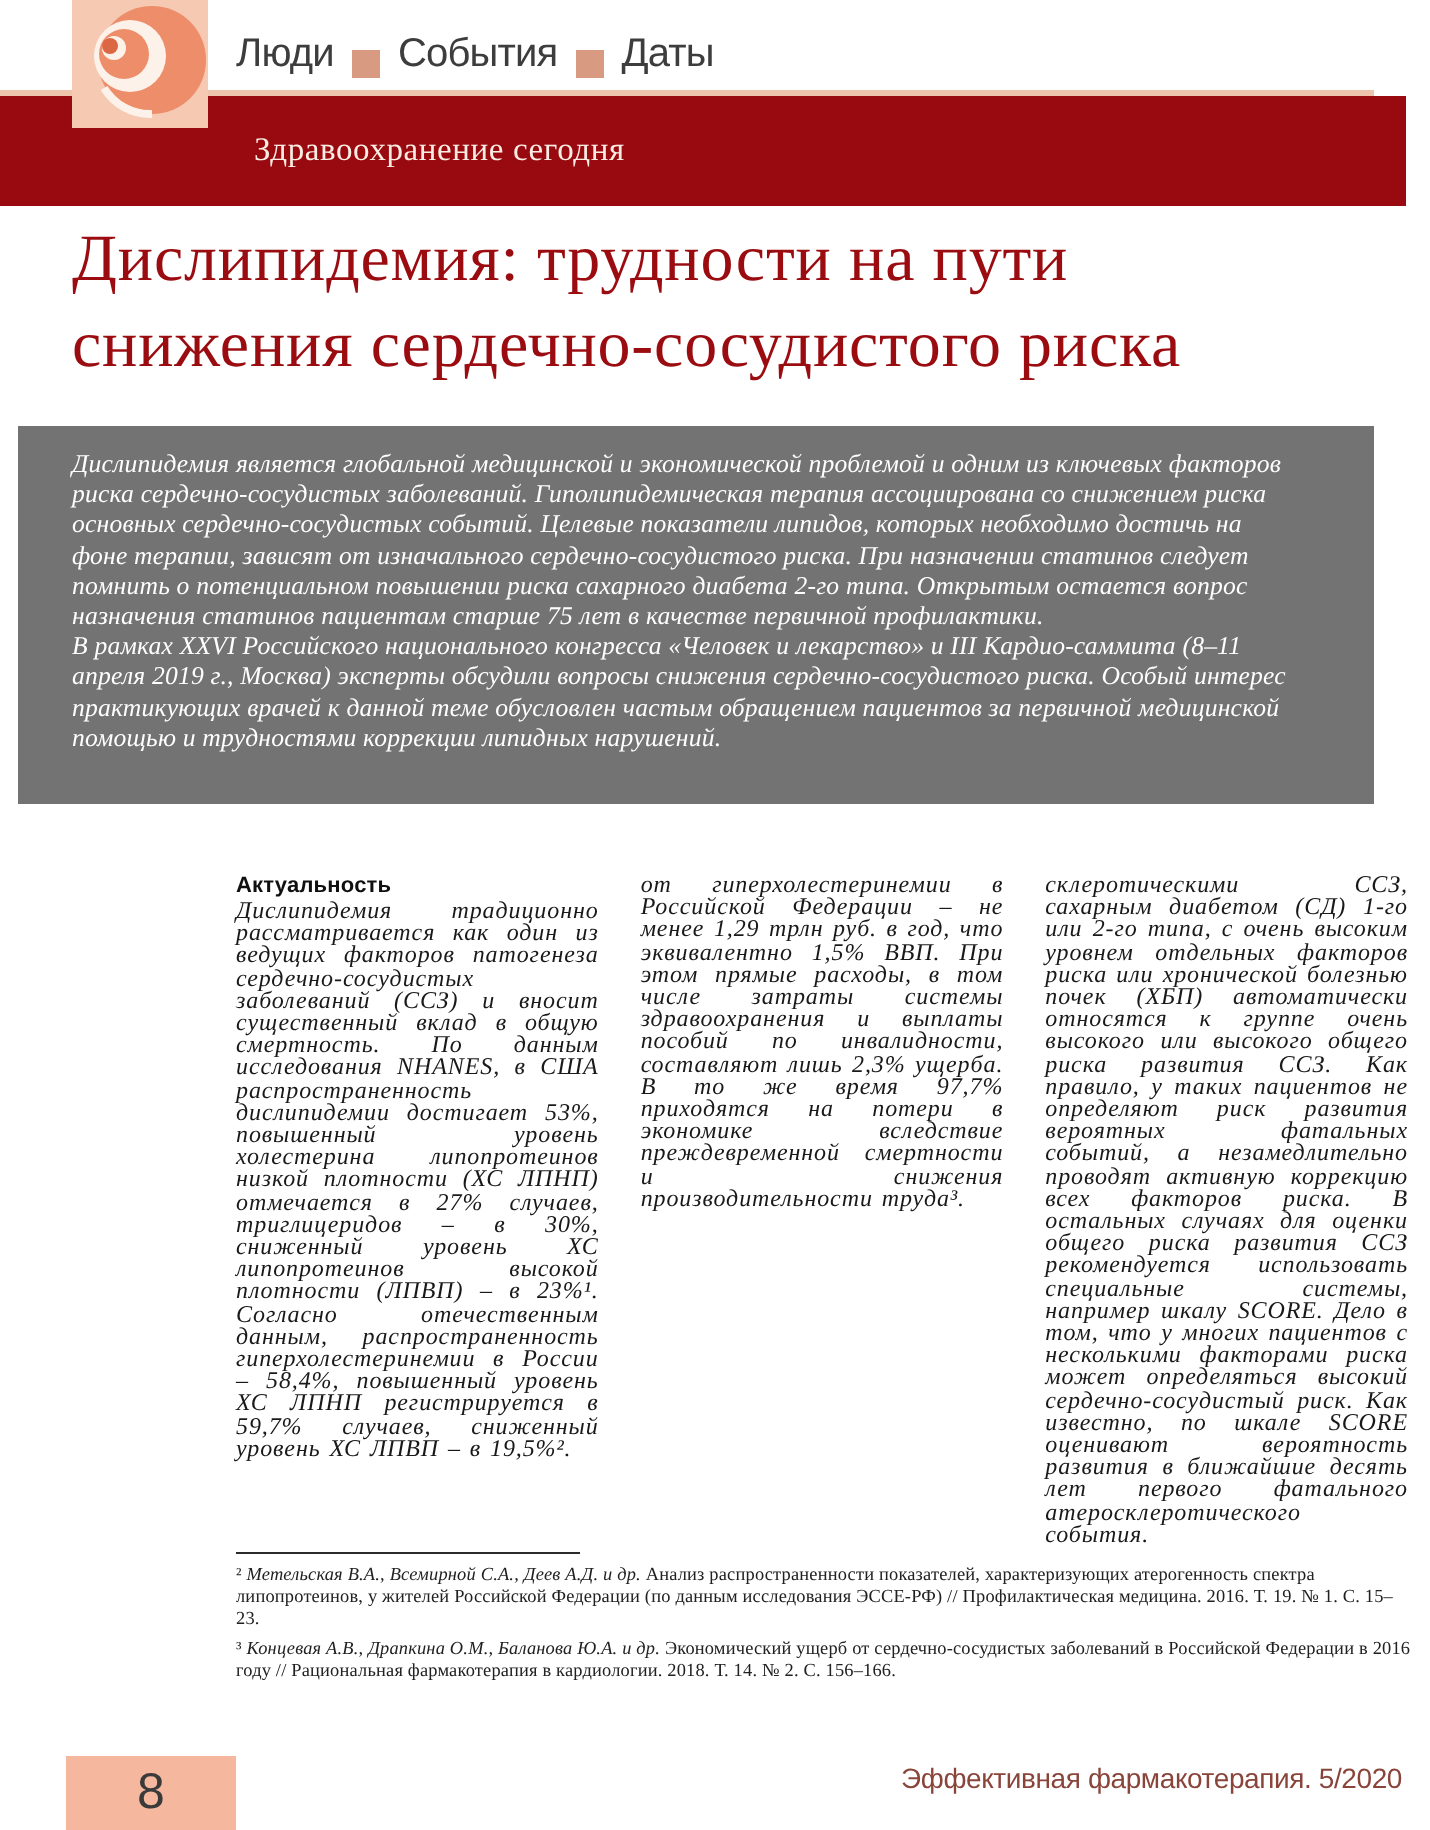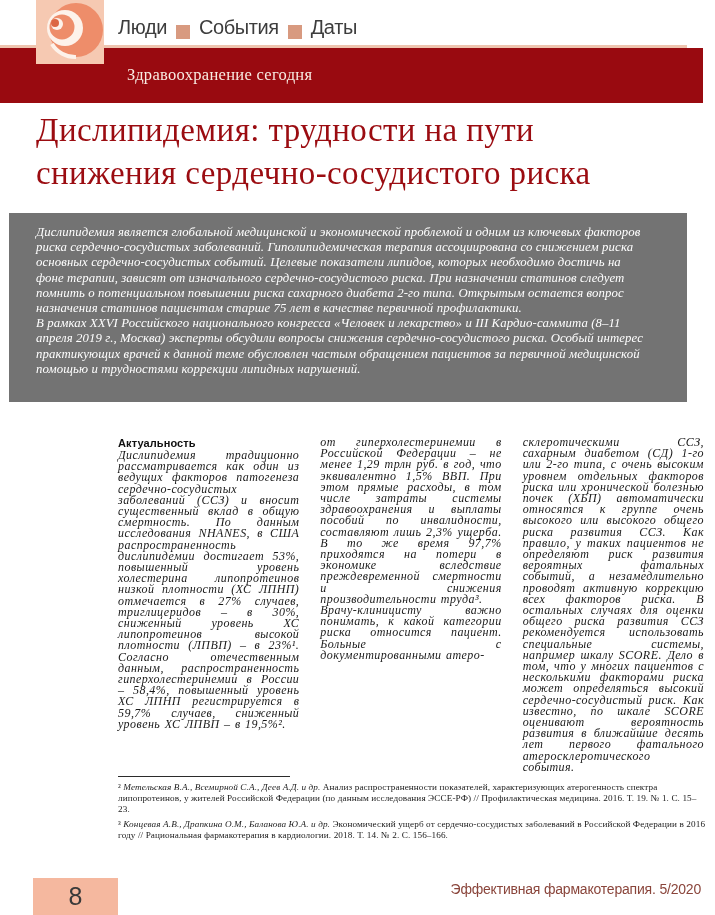--- a/index.html
+++ b/index.html
@@ -130,21 +130,20 @@
 
   <div class="columns">
 
     <div class="col">
       <h3>Актуальность</h3>
       <p>Дислипидемия традиционно рассматривается как один из ведущих факторов патогенеза сердечно-сосудистых заболеваний (ССЗ) и вносит существенный вклад в общую смертность. По данным исследования NHANES, в США распространенность дислипидемии достигает 53%, повышенный уровень холестерина липопротеинов низкой плотности (ХС ЛПНП) отмечается в 27% случаев, триглицеридов – в 30%, сниженный уровень ХС липопротеинов высокой плотности (ЛПВП) – в 23%¹. Согласно отечественным данным, распространенность гиперхолестеринемии в России – 58,4%, повышенный уровень ХС ЛПНП регистрируется в 59,7% случаев, сниженный уровень ХС ЛПВП – в 19,5%².</p>
     </div>
 
     <div class="col">
       <p>от гиперхолестеринемии в Российской Федерации – не менее 1,29 трлн руб. в год, что эквивалентно 1,5% ВВП. При этом прямые расходы, в том числе затраты системы здравоохранения и выплаты пособий по инвалидности, составляют лишь 2,3% ущерба. В то же время 97,7% приходятся на потери в экономике вследствие преждевременной смертности и снижения производительности труда³.</p>
-      <p>Врачу-клиницисту важно понимать, к какой категории риска относится пациент. Больные с документированными атеро-</p>
     </div>
 
     <div class="col">
       <p>склеротическими ССЗ, сахарным диабетом (СД) 1-го или 2-го типа, с очень высоким уровнем отдельных факторов риска или хронической болезнью почек (ХБП) автоматически относятся к группе очень высокого или высокого общего риска развития ССЗ. Как правило, у таких пациентов не определяют риск развития вероятных фатальных событий, а незамедлительно проводят активную коррекцию всех факторов риска. В остальных случаях для оценки общего риска развития ССЗ рекомендуется использовать специальные системы, например шкалу SCORE. Дело в том, что у многих пациентов с несколькими факторами риска может определяться высокий сердечно-сосудистый риск. Как известно, по шкале SCORE оценивают вероятность развития в ближайшие десять лет первого фатального атеросклеротического события.</p>
     </div>
 
   </div>
 
   <div class="footnote-rule"></div>
   <div class="footnotes">

